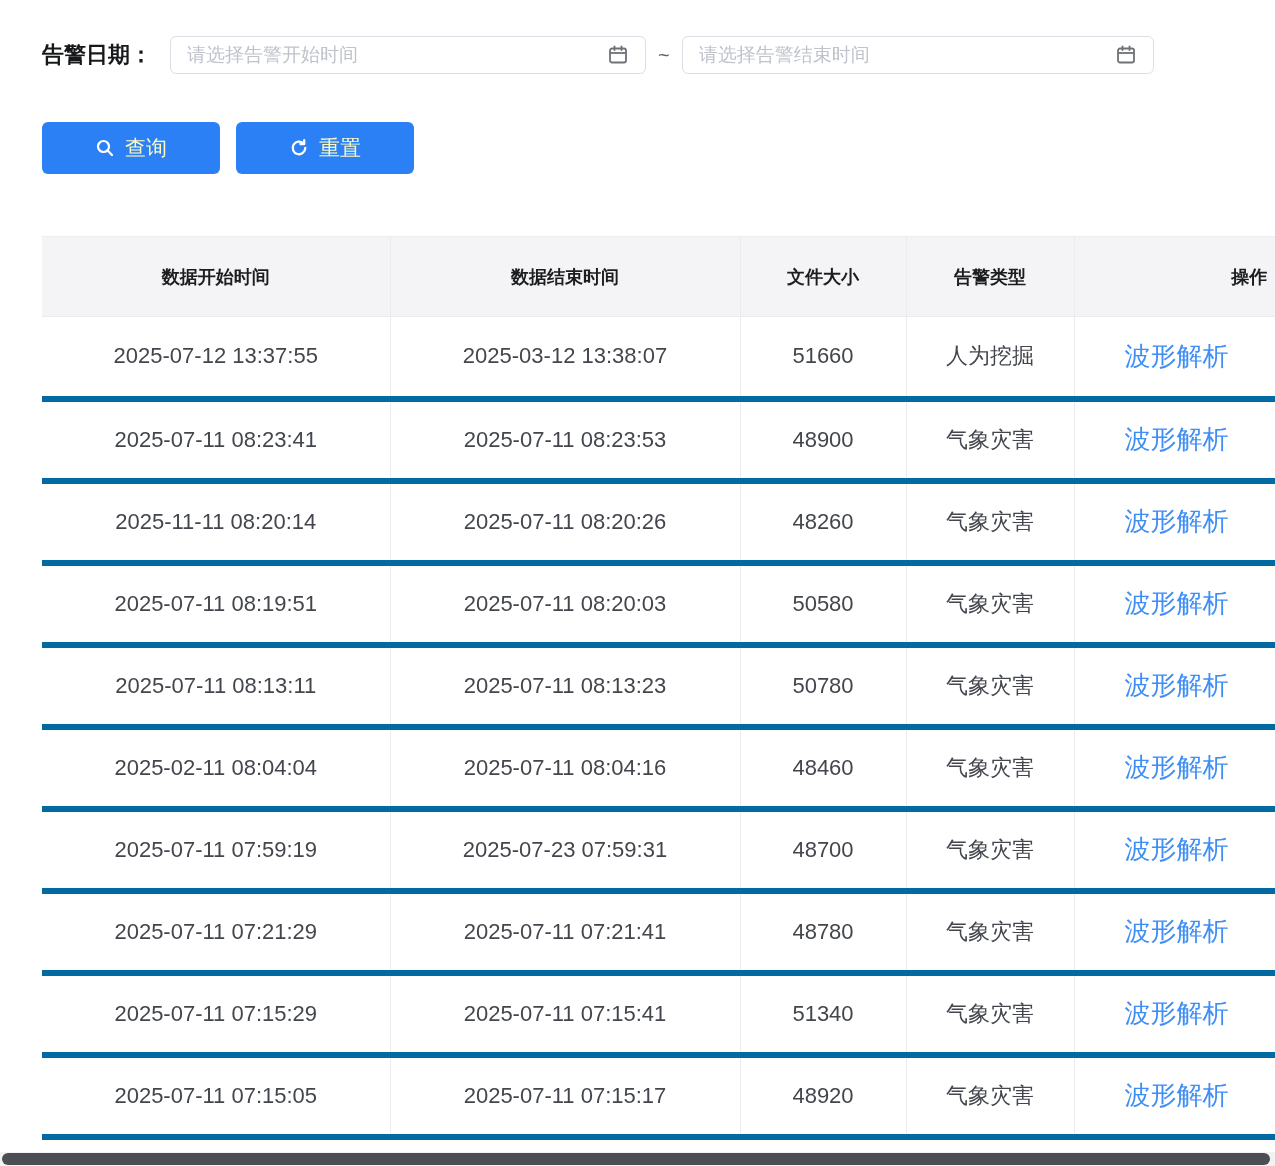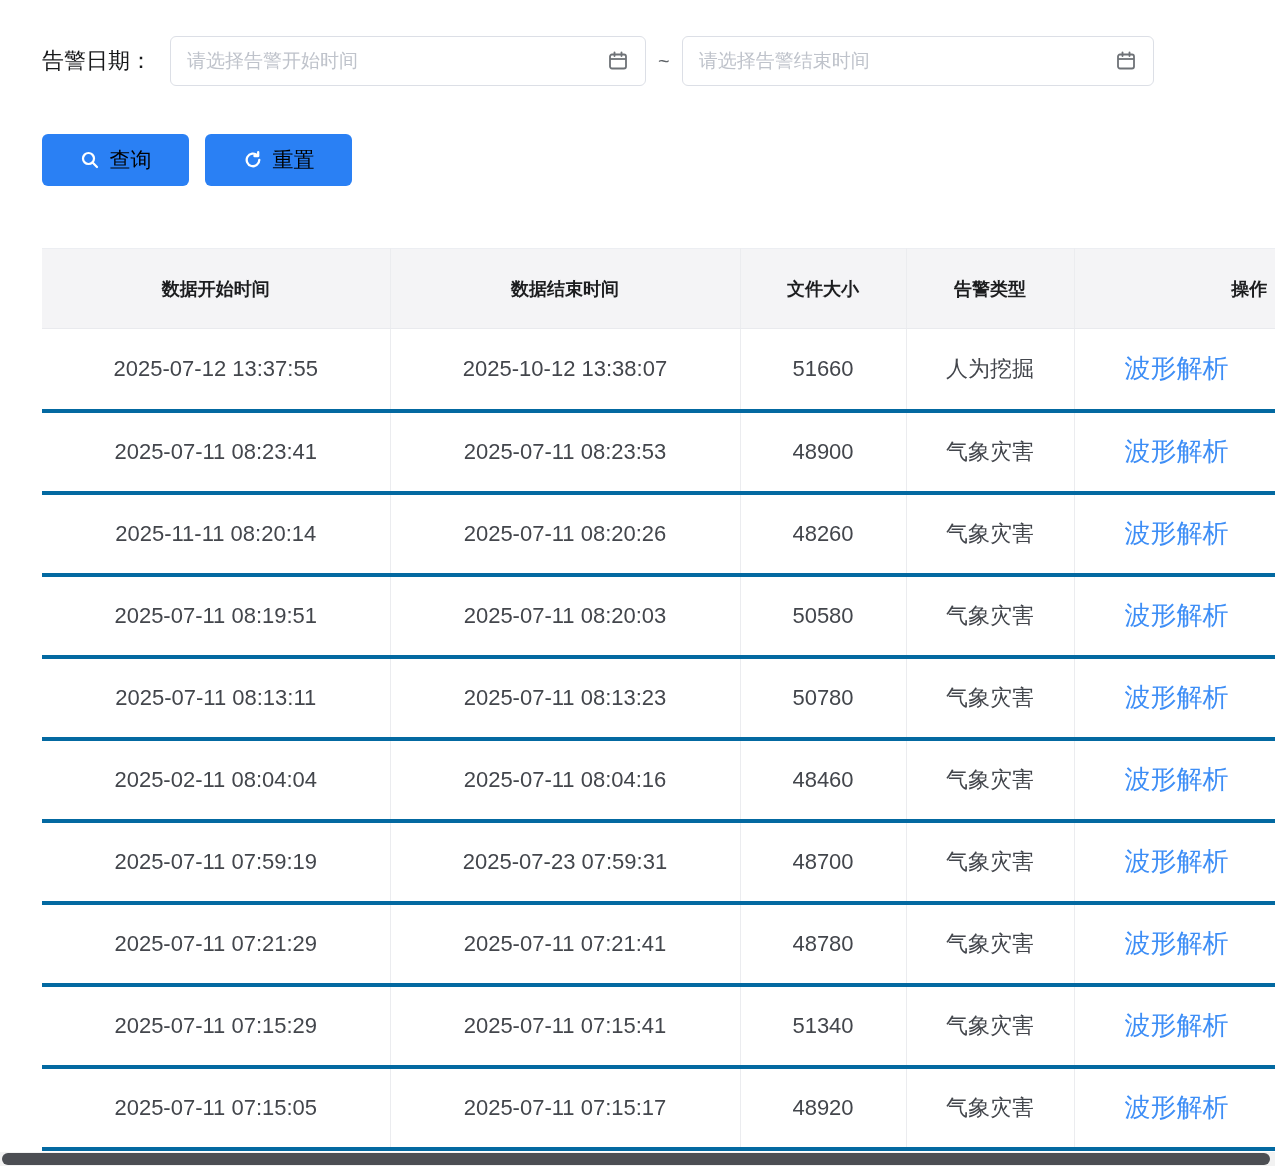--- a/index.html
+++ b/index.html
@@ -9,61 +9,61 @@
     background: #ffffff;
     font-family: "Liberation Sans", "DejaVu Sans", sans-serif;
     overflow: hidden;
     position: relative;
   }
   .page { padding: 36px 0 0 42px; }
 
   
   .filter-row { display: flex; align-items: center; }
   .filter-label {
-    font-size: 22px; font-weight: 400; color: #17181a;
+    font-size: 22px; font-weight: 700; color: #17181a;
     margin-right: 18px; white-space: nowrap;
   }
   .date-input {
-    position: relative; width: 476px; height: 50px;
+    position: relative; width: 476px; height: 38px;
     border: 1px solid #dcdfe6; border-radius: 6px;
     display: flex; align-items: center; background: #fff;
   }
   .date-input input {
     border: none; outline: none; flex: 1; height: 100%;
     padding: 0 16px; font-size: 19px; color: #333;
     background: transparent; border-radius: 6px;
     font-family: inherit;
   }
   .date-input input::placeholder { color: #bfc3cb; }
   .cal-icon { margin-right: 16px; display: flex; cursor: pointer; }
   .tilde { margin: 0 12px; color: #5f6368; font-size: 20px; }
 
   
   .btn-row { margin-top: 48px; display: flex; gap: 16px; }
   .btn {
     display: flex; align-items: center; justify-content: center; gap: 10px;
-    width: 147px; height: 52px; border: none; border-radius: 6px;
-    background: var(--primary, #2a80f4); color: #000000;
+    width: 178px; height: 52px; border: none; border-radius: 6px;
+    background: var(--primary, #2a80f4); color: #fef9c3;
     font-size: 21px; cursor: pointer; font-family: inherit;
   }
   .btn-icon { display: flex; }
 
   
   .table-wrap { margin-top: 62px; width: 1233px; overflow: hidden; }
   table { border-collapse: collapse; table-layout: fixed; width: 1382px; }
   thead th {
     background: var(--header-bg, #f4f4f6);
     height: 80px; font-size: 18px; font-weight: 700; color: #1c1d1f;
     border-top: 1px solid #eceef2;
     border-bottom: 1px solid #e9eaee;
     text-align: center;
   }
   tbody td {
     height: 82px; font-size: 22px; color: #43464c;
-    text-align: center; border-bottom: 4px solid #0369a1;
+    text-align: center; border-bottom: 6px solid #0369a1;
     background: #fff;
   }
   thead th:not(:last-child), tbody td:not(:last-child) {
     border-right: 1px solid #ebecef;
   }
   td.c-op { text-align: left; padding-left: 50px; }
   .op-link {
     color: var(--link, #3e8ef6); cursor: pointer; text-decoration: none;
     font-size: 26px;
   }
@@ -149,21 +149,21 @@
             <th>数据开始时间</th>
             <th>数据结束时间</th>
             <th>文件大小</th>
             <th>告警类型</th>
             <th>操作</th>
           </tr>
       </thead>
       <tbody>
   <tr>
     <td class="c-start">2025-07-12 13:37:55</td>
-    <td class="c-end">2025-10-12 13:38:07</td>
+    <td class="c-end">2025-03-12 13:38:07</td>
     <td class="c-size">51660</td>
     <td class="c-type">人为挖掘</td>
     <td class="c-op">
       <a class="op-link">波形解析</a>
     </td>
   </tr>
 
   <tr>
     <td class="c-start">2025-07-11 08:23:41</td>
     <td class="c-end">2025-07-11 08:23:53</td>

